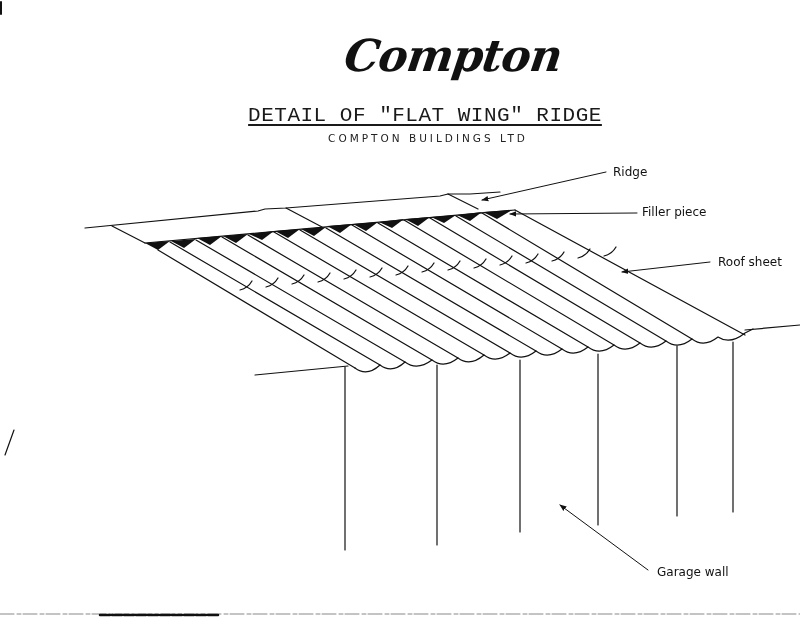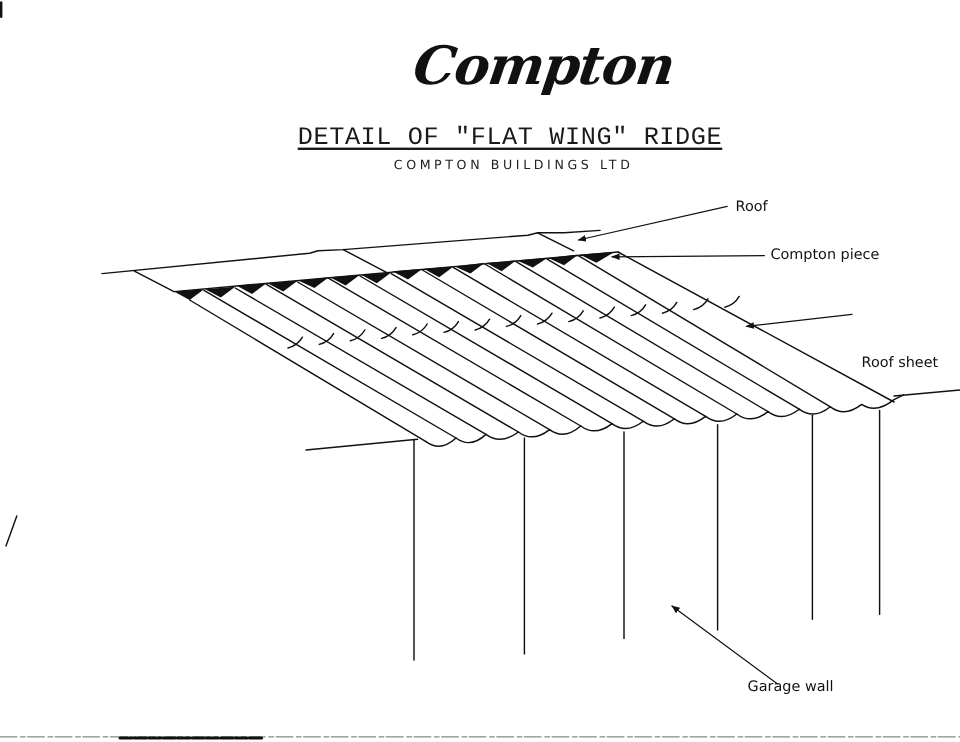--- a/index.html
+++ b/index.html
@@ -23,24 +23,24 @@
     }
     svg.drawing { position: absolute; left: 0; top: 0; }
   </style>
 </head>
 <body>
 
 <div class="logo">Compton</div>
 <div class="company">COMPTON BUILDINGS LTD</div>
 <div class="title">DETAIL OF "FLAT WING" RIDGE</div>
 
-<div class="label" style="left:613px; top:165px;">Roof</div>
-<div class="label" style="left:642px; top:205px;">Compton piece</div>
-<div class="label" style="left:718px; top:255px;margin-top:40px;">Roof sheet</div>
-<div class="label" style="left:623px; top:565px;">Garage wall</div>
+<div class="label" style="left:613px; top:165px;">Ridge</div>
+<div class="label" style="left:642px; top:205px;">Filler piece</div>
+<div class="label" style="left:718px; top:255px;">Roof sheet</div>
+<div class="label" style="left:657px; top:565px;">Garage wall</div>
 
 <svg class="drawing" width="800" height="618" viewBox="0 0 800 618" stroke="#111" fill="none" stroke-width="1.2" stroke-linecap="round" stroke-linejoin="round">
   <defs>
     <marker id="arrow" viewBox="0 0 10 10" refX="9" refY="5" markerWidth="7" markerHeight="7" orient="auto-start-reverse">
       <path d="M0,1 L10,5 L0,9 z" fill="#111" stroke="none"></path>
     </marker>
   </defs>
 
   <g>
     <line x1="1" y1="2" x2="1" y2="14" stroke-width="2"></line>

